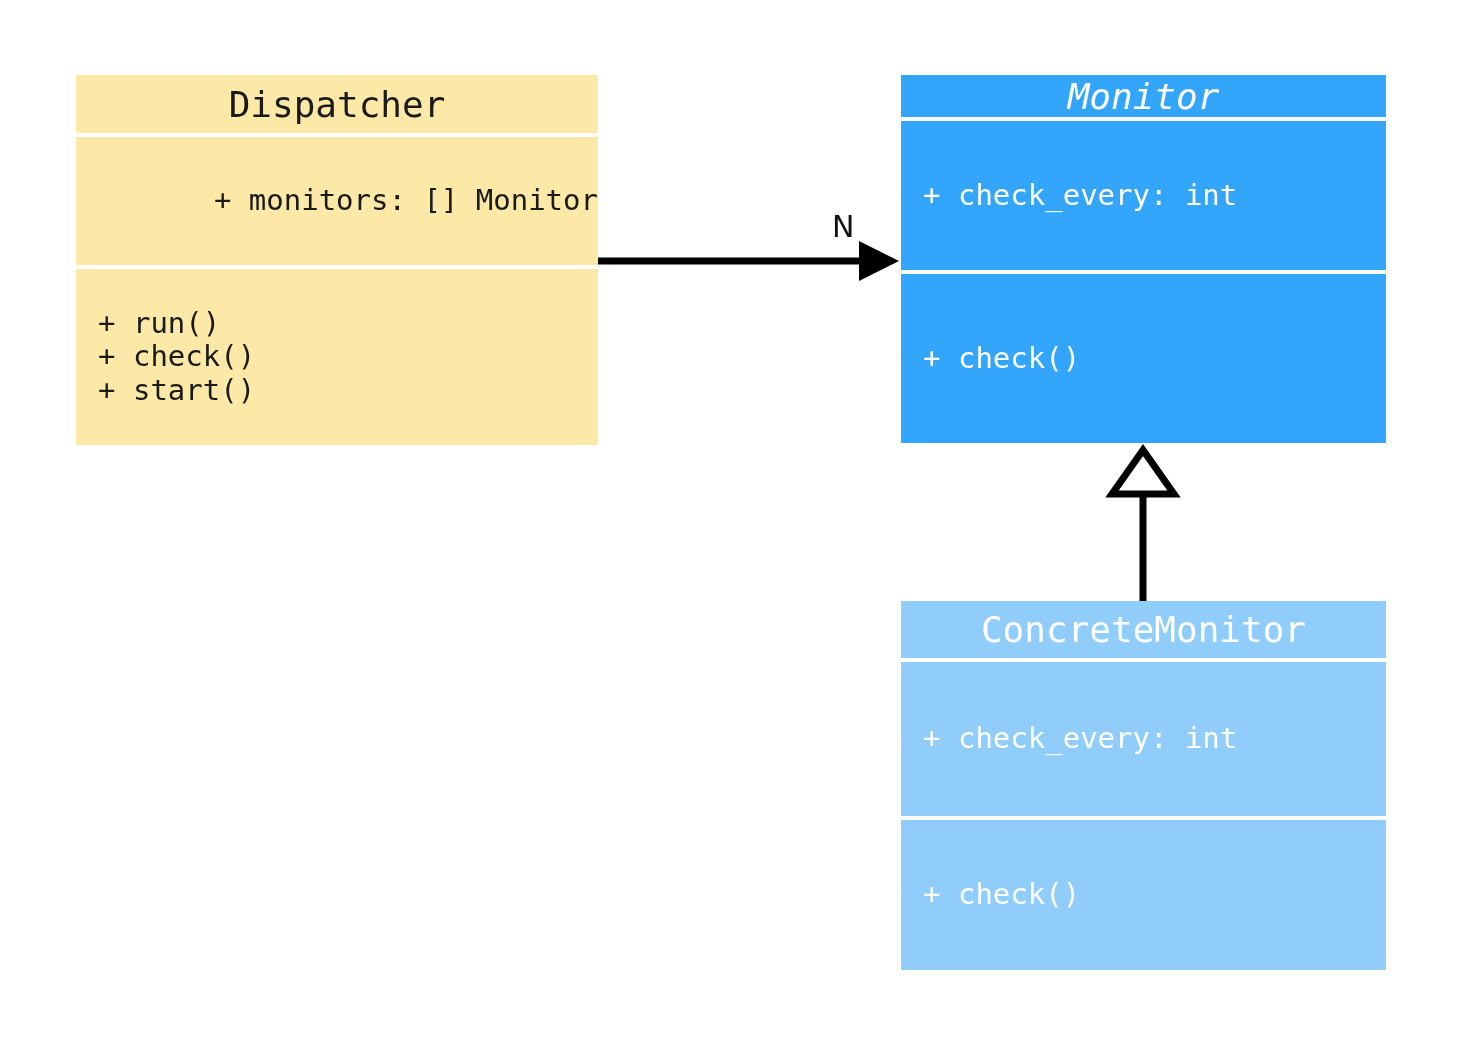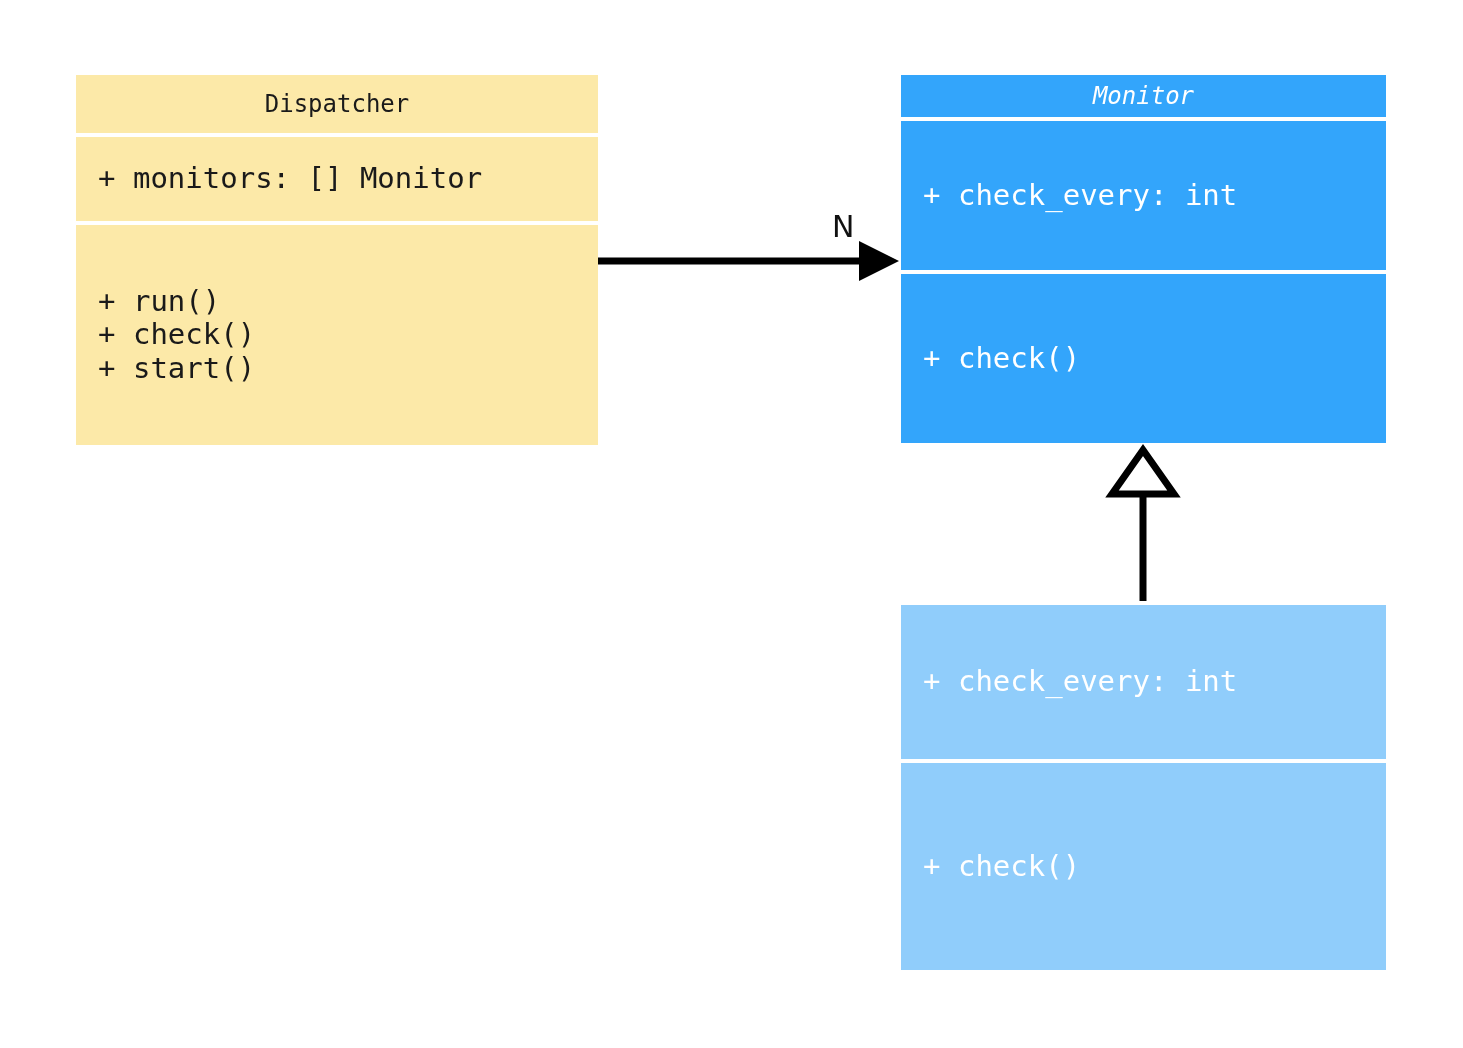--- a/index.html
+++ b/index.html
@@ -28,21 +28,21 @@
   }
   .compartment {
     box-sizing: border-box;
     overflow: hidden;
     white-space: pre;
   }
   .title-compartment {
     display: flex;
     align-items: center;
     justify-content: center;
-    font-size: 24px;
+    font-size: 36px;
     letter-spacing: 0px;
   }
   .body-compartment {
     display: flex;
     flex-direction: column;
     justify-content: center;
     padding-left: 22px;
     font-size: 29px;
     line-height: 1.16;
   }
@@ -51,21 +51,21 @@
   }
   .abstract-title {
     font-style: italic;
   }
 
   
   #class-dispatcher { left: 76px; top: 75px; width: 522px; height: 370px; }
   #class-dispatcher .compartment { background: #fce9a8; color: #1a1a1a; }
   #class-dispatcher .title-compartment { height: 58px; }
   #class-dispatcher .sep-a { height: 4px; background: #ffffff; }
-  #class-dispatcher .attrs { height: 84px; }
+  #class-dispatcher .attrs { height: 128px; align-items: flex-end; }
   #class-dispatcher .sep-b { height: 4px; background: #ffffff; }
   #class-dispatcher .methods { flex: 1 1 auto; }
 
   
   #class-monitor { left: 901px; top: 75px; width: 485px; height: 368px; }
   #class-monitor .compartment { background: #33a5fb; color: #ffffff; }
   #class-monitor .title-compartment { height: 42px; }
   #class-monitor .sep-a { height: 4px; background: #ffffff; }
   #class-monitor .attrs { height: 149px; }
   #class-monitor .sep-b { height: 4px; background: #ffffff; }
@@ -122,20 +122,21 @@
     <div class="compartment body-compartment attrs">
       <div class="member-line">+ check_every: int</div>
     </div>
     <div class="sep-b"></div>
     <div class="compartment body-compartment methods">
       <div class="member-line">+ check()</div>
     </div>
   </div>
 
   <div class="uml-class" id="class-concretemonitor">
+    <div class="compartment title-compartment">ConcreteMonitor</div>
     <div class="sep-a"></div>
     <div class="compartment body-compartment attrs">
       <div class="member-line">+ check_every: int</div>
     </div>
     <div class="sep-b"></div>
     <div class="compartment body-compartment methods">
       <div class="member-line">+ check()</div>
     </div>
   </div>
 

